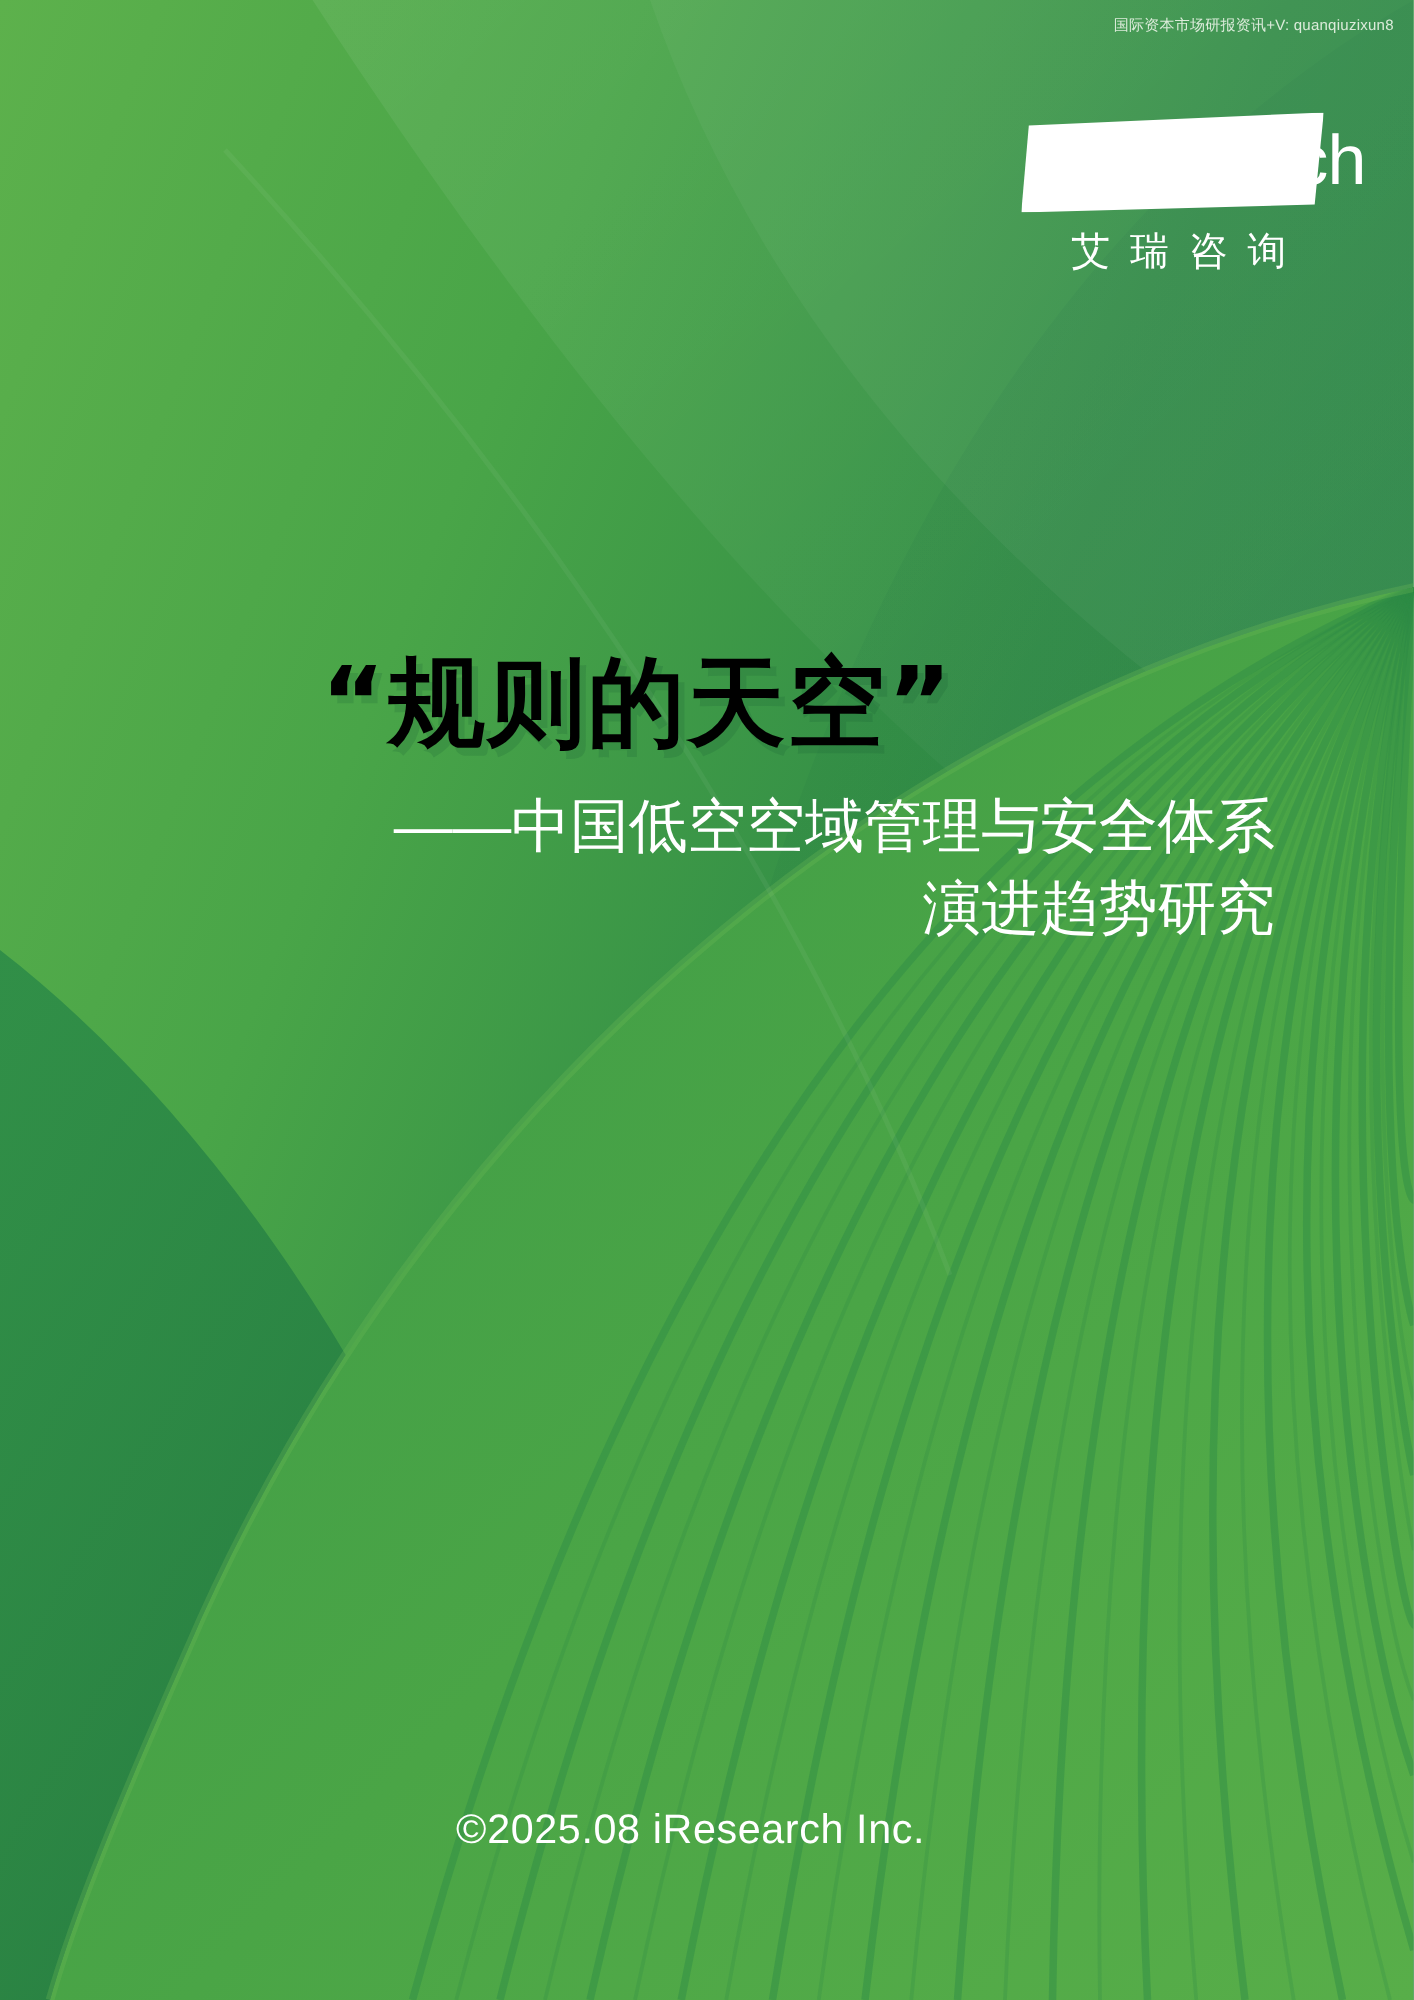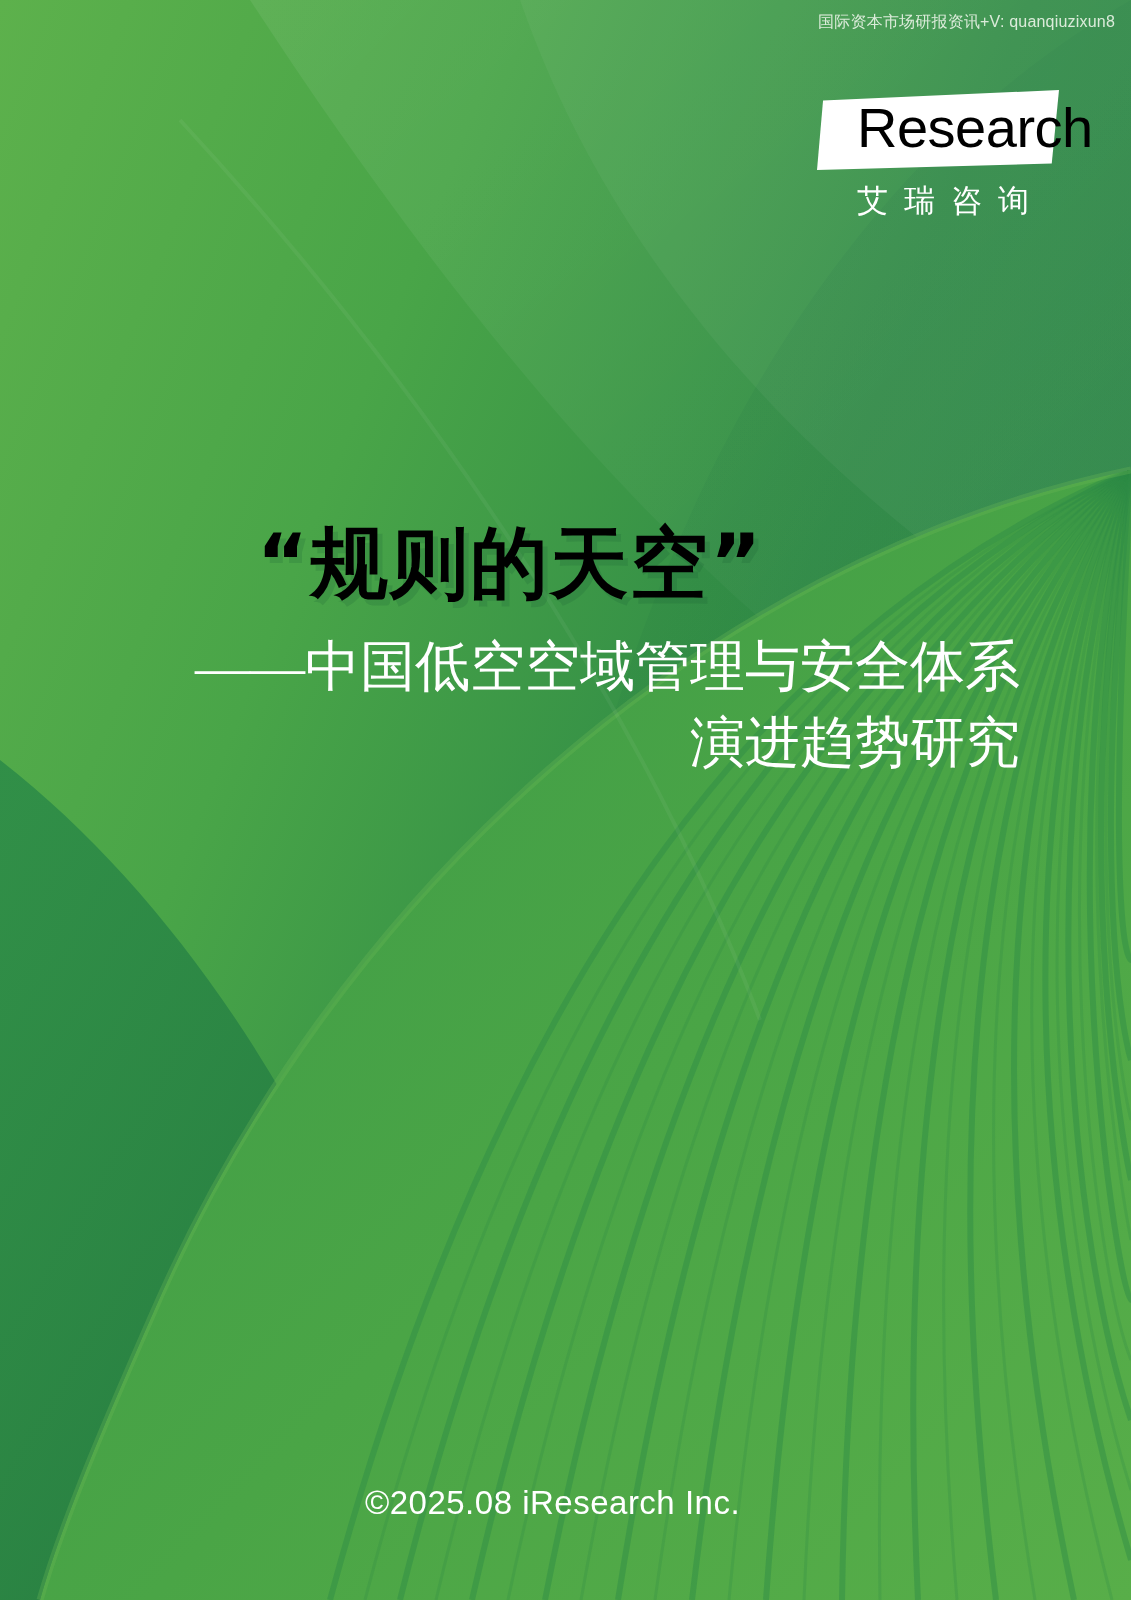--- a/index.html
+++ b/index.html
@@ -26,21 +26,21 @@
     width: 100%;
     height: 100%;
     display: block;
   }
 
   
   .watermark {
     position: absolute;
     top: 12px;
     right: 16px;
-    font-size: 16px;
+    font-size: 12px;
     color: #e9f3e6;
     letter-spacing: 0.2px;
     white-space: nowrap;
     opacity: 0.92;
   }
 
   
   .logo {
     position: absolute;
     top: 88px;
@@ -71,21 +71,21 @@
     color: #ffffff;
     line-height: 1;
     z-index: 3;
     font-family: "Liberation Sans", sans-serif;
   }
   .logo-word {
     position: absolute;
     left: 66px;
     top: 12px;
     font-size: 56px;
-    color: #000000;
+    color: #ffffff;
     line-height: 1;
     z-index: 2;
     letter-spacing: -0.5px;
     font-family: "Liberation Sans", sans-serif;
   }
   .logo-cn {
     position: absolute;
     left: 36px;
     top: 92px;
     width: 232px;
@@ -114,43 +114,42 @@
     letter-spacing: 2px;
     line-height: 1.12;
     white-space: nowrap;
     text-shadow: 5px 6px 0 rgba(20, 90, 50, 0.18);
     font-family: "DejaVu Sans", sans-serif;
   }
   .sub-title {
     margin-top: 22px;
     width: 1020px;
     text-align: right;
-    font-size: 55px;
+    font-size: 47px;
     color: #ffffff;
     line-height: 1.38;
     font-weight: 400;
-    font-family: Liberation Serif, serif;
+    font-family: Liberation Sans, sans-serif;
   }
   .sub-line {
     display: block;
     white-space: nowrap;
   }
 
   
   .footer {
     position: absolute;
     left: 0;
     top: 1444px;
     width: 1105px;
     text-align: center;
     font-size: 33px;
     color: #ffffff;
     letter-spacing: 0.5px;
     font-family: "Liberation Sans", sans-serif;
-    margin-top: 40px;
   }
 </style>
 </head>
 <body>
 
 <div class="page">
 
   <svg class="bg-layer" viewBox="0 0 1131 1600" preserveAspectRatio="none">
     <defs>
       <linearGradient id="gBase" x1="0" y1="0" x2="1" y2="0.55">

